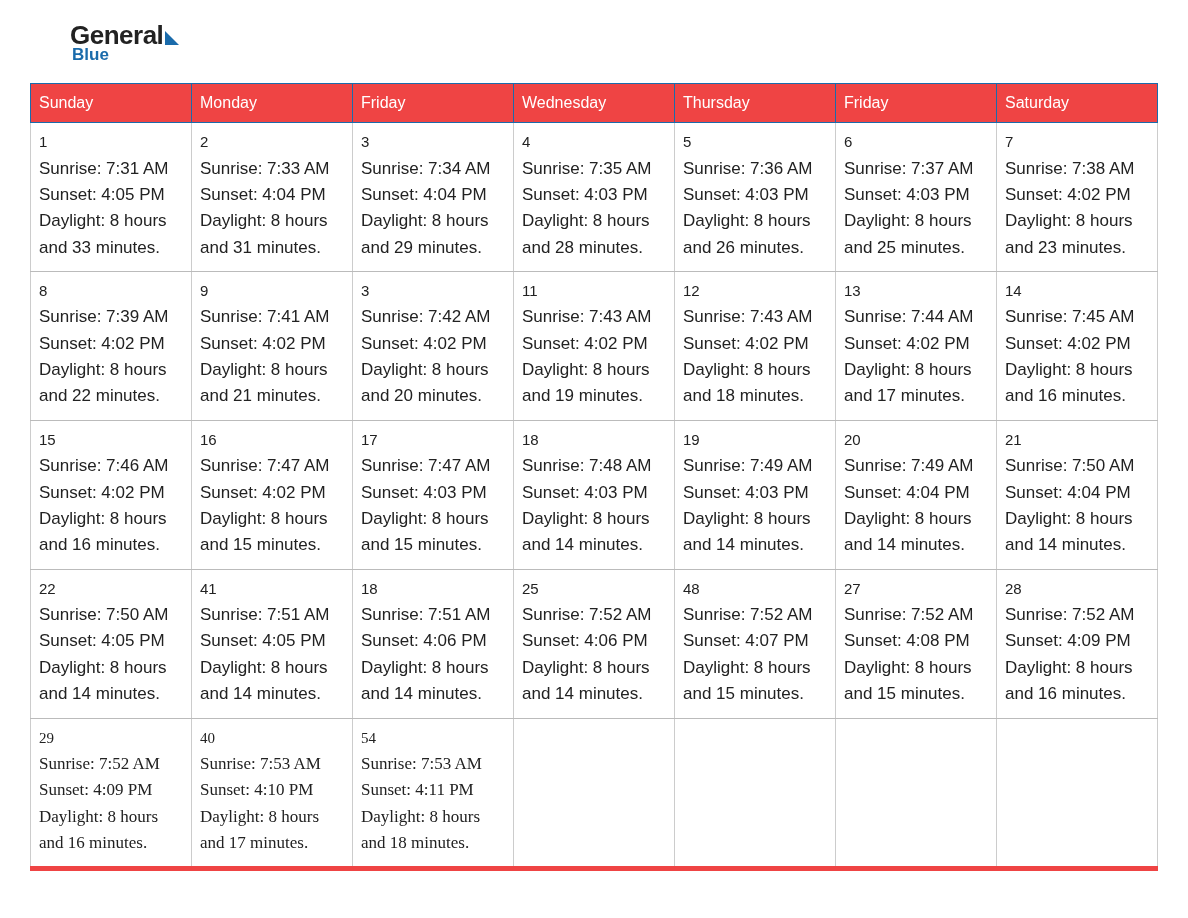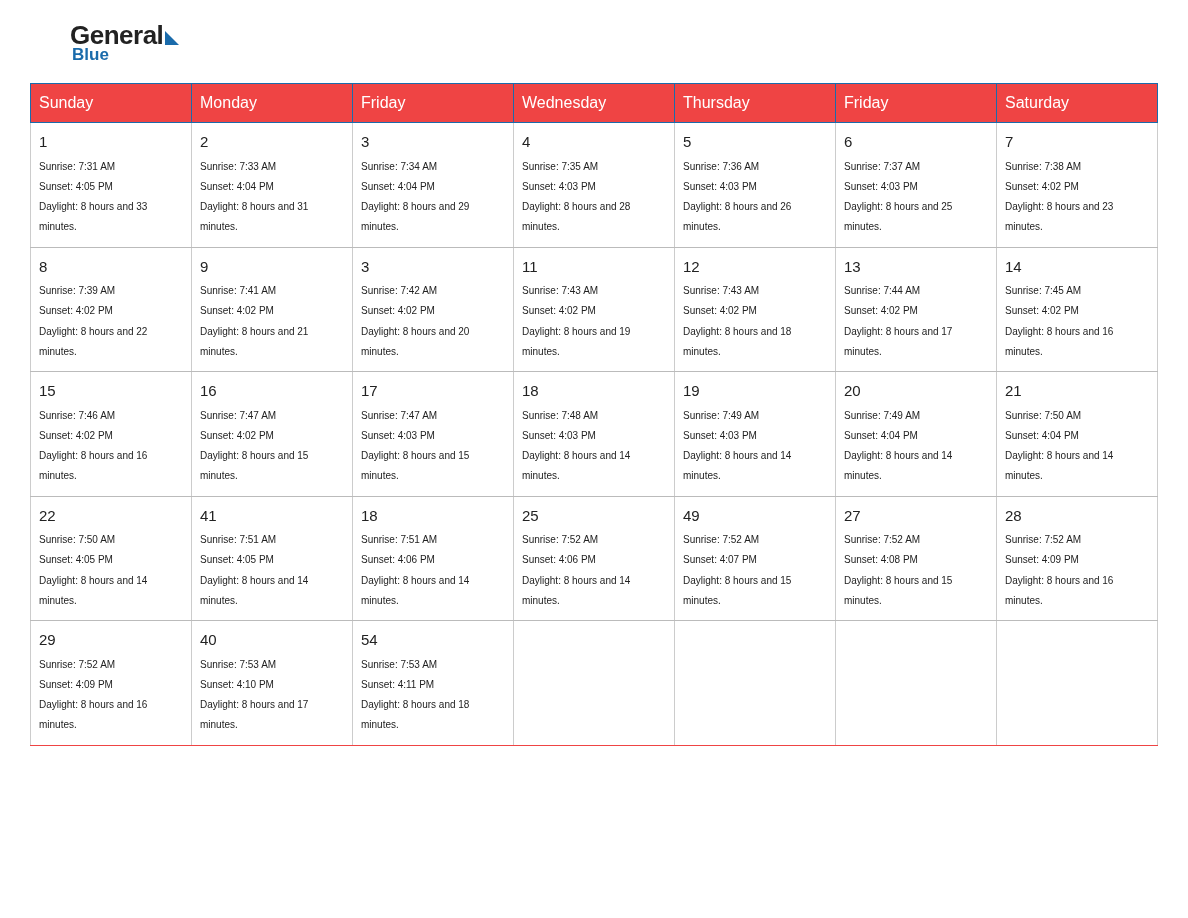--- a/index.html
+++ b/index.html
@@ -94,33 +94,34 @@
       min-height: 90px;
       height: 110px;
     }
     .day-num {
       font-size: 15px;
       font-weight: normal;
       display: block;
       margin-bottom: 2px;
     }
     .day-info {
-      font-size: 10px;
+      font-size: 17px;
       color: #222;
       line-height: 1.55;
     }
     .empty-cell {
       background: #fff;
     }
     
     tbody tr td {
       border-bottom: 1px solid #bbb;
     }
     tbody tr:last-child td {
-      border-bottom: 1px solid #ef4444;
+      border-bottom: 5px solid #ef4444;
+      font-family: Liberation Serif, serif;
     }
     
     tbody tr td:first-child {
       border-left: 1px solid #ccc;
     }
   </style>
 </head>
 <body>
 
 <div class="header">
@@ -196,21 +197,21 @@
       </tr>
       <tr>
         <td><span class="day-num">22</span>
 <span class="day-info">Sunrise: 7:50 AM<br>Sunset: 4:05 PM<br>Daylight: 8 hours and 14 minutes.</span></td>
         <td><span class="day-num">41</span>
 <span class="day-info">Sunrise: 7:51 AM<br>Sunset: 4:05 PM<br>Daylight: 8 hours and 14 minutes.</span></td>
         <td><span class="day-num">18</span>
 <span class="day-info">Sunrise: 7:51 AM<br>Sunset: 4:06 PM<br>Daylight: 8 hours and 14 minutes.</span></td>
         <td><span class="day-num">25</span>
 <span class="day-info">Sunrise: 7:52 AM<br>Sunset: 4:06 PM<br>Daylight: 8 hours and 14 minutes.</span></td>
-        <td><span class="day-num">49</span>
+        <td><span class="day-num">48</span>
 <span class="day-info">Sunrise: 7:52 AM<br>Sunset: 4:07 PM<br>Daylight: 8 hours and 15 minutes.</span></td>
         <td><span class="day-num">27</span>
 <span class="day-info">Sunrise: 7:52 AM<br>Sunset: 4:08 PM<br>Daylight: 8 hours and 15 minutes.</span></td>
         <td><span class="day-num">28</span>
 <span class="day-info">Sunrise: 7:52 AM<br>Sunset: 4:09 PM<br>Daylight: 8 hours and 16 minutes.</span></td>
       </tr>
       <tr>
         <td><span class="day-num">29</span>
 <span class="day-info">Sunrise: 7:52 AM<br>Sunset: 4:09 PM<br>Daylight: 8 hours and 16 minutes.</span></td>
         <td><span class="day-num">40</span>

